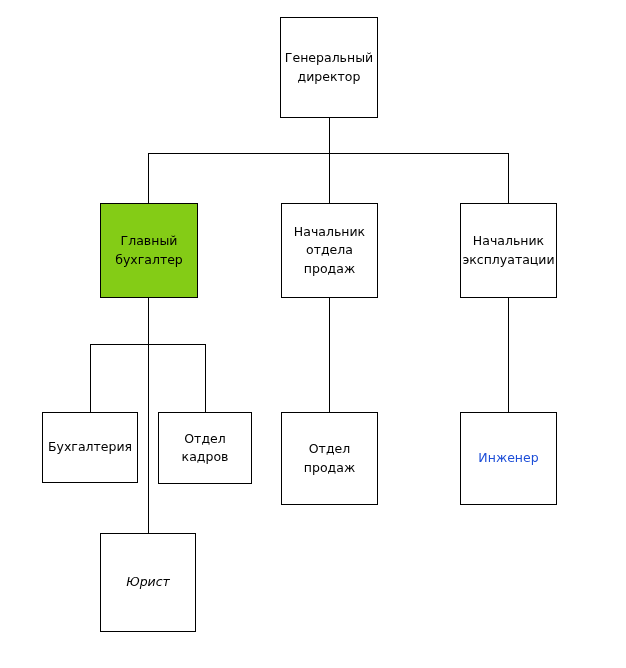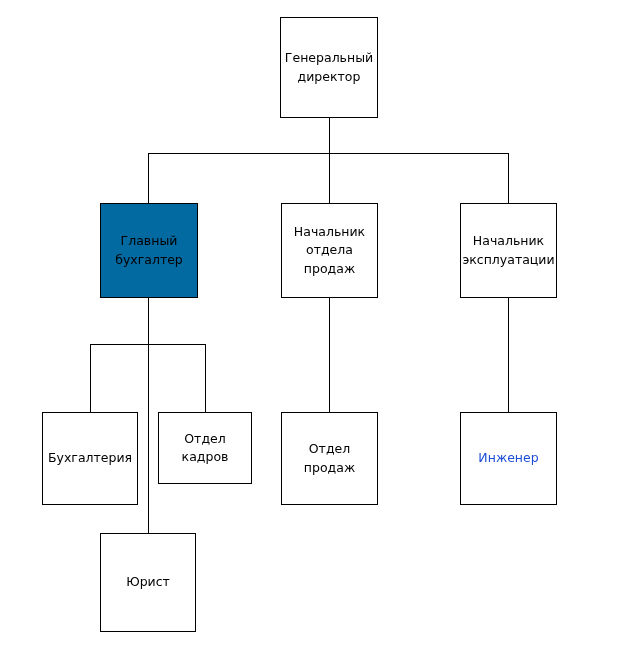--- a/index.html
+++ b/index.html
@@ -63,49 +63,49 @@
   <div class="connector v" style="left: 90px; top: 344px; width: 1px; height: 69px; background: rgb(0, 0, 0);"></div>
   <div class="connector v" style="left: 205px; top: 344px; width: 1px; height: 69px; background: rgb(0, 0, 0);"></div>
   <div class="connector v" style="left: 329px; top: 298px; width: 1px; height: 115px; background: rgb(0, 0, 0);"></div>
   <div class="connector v" style="left: 508px; top: 298px; width: 1px; height: 115px; background: rgb(0, 0, 0);"></div>
 
   <div class="org-node" style="left: 280px; top: 17px; width: 98px; height: 101px; border-color: rgb(0, 0, 0); background: rgb(255, 255, 255);">
     <span class="org-node-label" style="color: rgb(0, 0, 0);">Генеральный
 директор</span>
   </div>
 
-  <div class="org-node" style="left: 100px; top: 203px; width: 98px; height: 95px; border-color: rgb(0, 0, 0); background: #0369a1;">
+  <div class="org-node" style="left: 100px; top: 203px; width: 98px; height: 95px; border-color: rgb(0, 0, 0); background: #84cc16;">
     <span class="org-node-label" style="color: rgb(0, 0, 0);">Главный
 бухгалтер</span>
   </div>
 
   <div class="org-node" style="left: 281px; top: 203px; width: 97px; height: 95px; border-color: rgb(0, 0, 0); background: rgb(255, 255, 255);">
     <span class="org-node-label" style="color: rgb(0, 0, 0);">Начальник
 отдела
 продаж</span>
   </div>
 
   <div class="org-node" style="left: 460px; top: 203px; width: 97px; height: 95px; border-color: rgb(0, 0, 0); background: rgb(255, 255, 255);">
     <span class="org-node-label" style="color: rgb(0, 0, 0);">Начальник
 эксплуатации</span>
   </div>
 
-  <div class="org-node" style="left: 42px; top: 412px; width: 96px; height: 93px; border-color: rgb(0, 0, 0); background: rgb(255, 255, 255);">
+  <div class="org-node" style="left: 42px; top: 412px; width: 96px; height: 71px; border-color: rgb(0, 0, 0); background: rgb(255, 255, 255);">
     <span class="org-node-label" style="color: rgb(0, 0, 0);">Бухгалтерия</span>
   </div>
 
   <div class="org-node" style="left: 158px; top: 412px; width: 94px; height: 72px; border-color: rgb(0, 0, 0); background: rgb(255, 255, 255);">
     <span class="org-node-label" style="color: rgb(0, 0, 0);">Отдел кадров</span>
   </div>
 
   <div class="org-node" style="left: 281px; top: 412px; width: 97px; height: 93px; border-color: rgb(0, 0, 0); background: rgb(255, 255, 255); justify-content: center;">
     <span class="org-node-label" style="color: rgb(0, 0, 0);">Отдел продаж</span>
   </div>
 
   <div class="org-node" style="left: 460px; top: 412px; width: 97px; height: 93px; border-color: rgb(0, 0, 0); background: rgb(255, 255, 255);">
     <span class="org-node-label" style="color: #1d4ed8;">Инженер</span>
   </div>
 
   <div class="org-node" style="left: 100px; top: 533px; width: 96px; height: 99px; border-color: rgb(0, 0, 0); background: rgb(255, 255, 255);">
-    <span class="org-node-label" style="color: rgb(0, 0, 0);">Юрист</span>
+    <span class="org-node-label" style="color: rgb(0, 0, 0); font-style: italic;">Юрист</span>
   </div>
 
 </div>
 
 </body></html>

